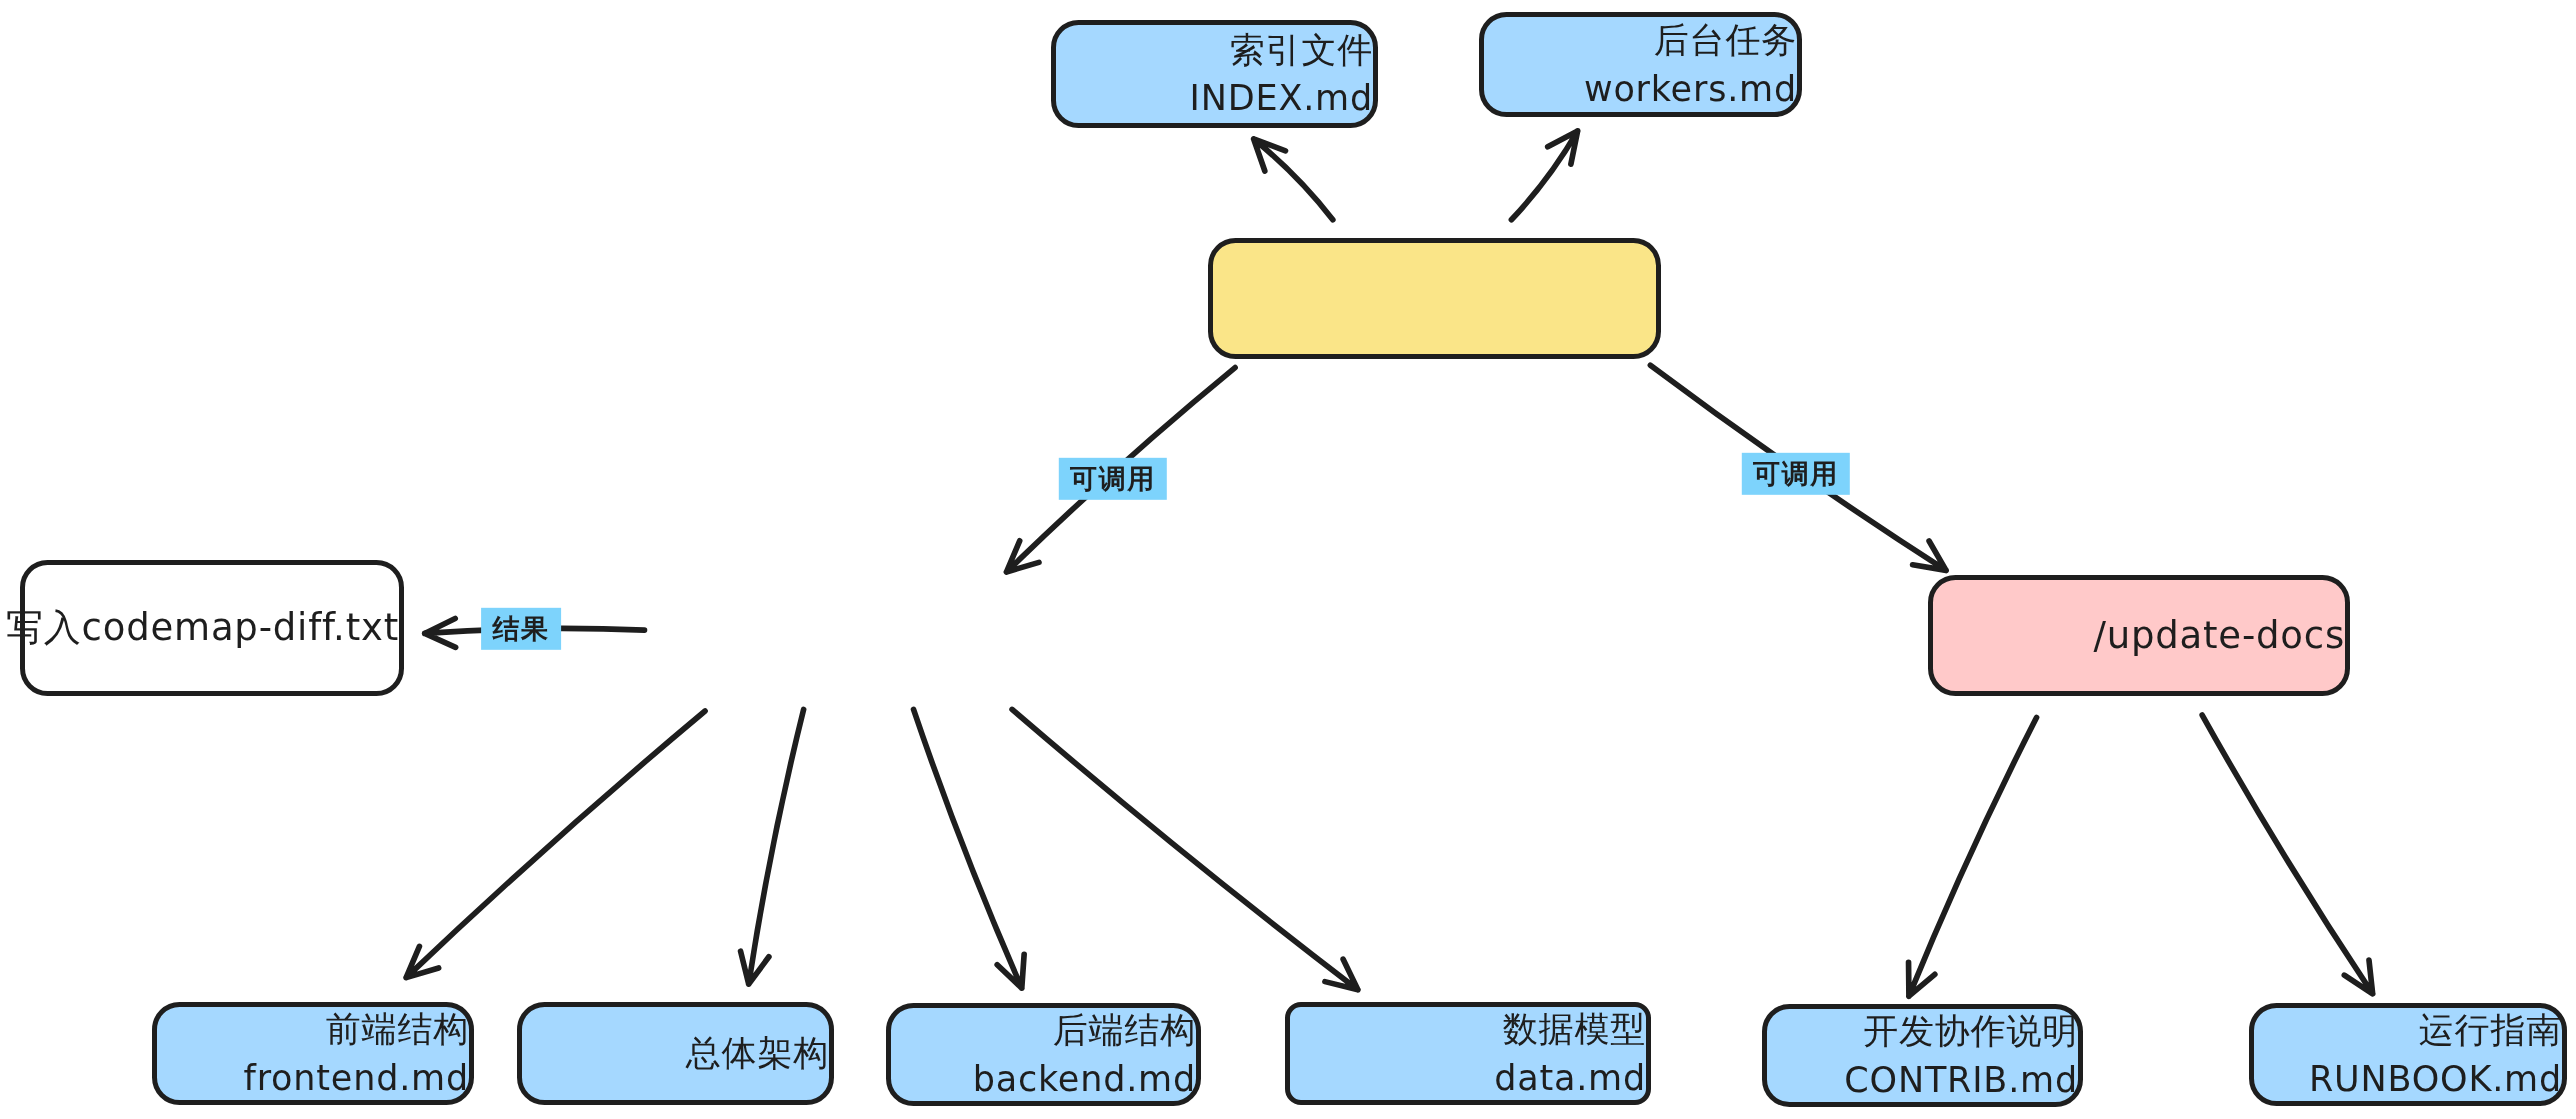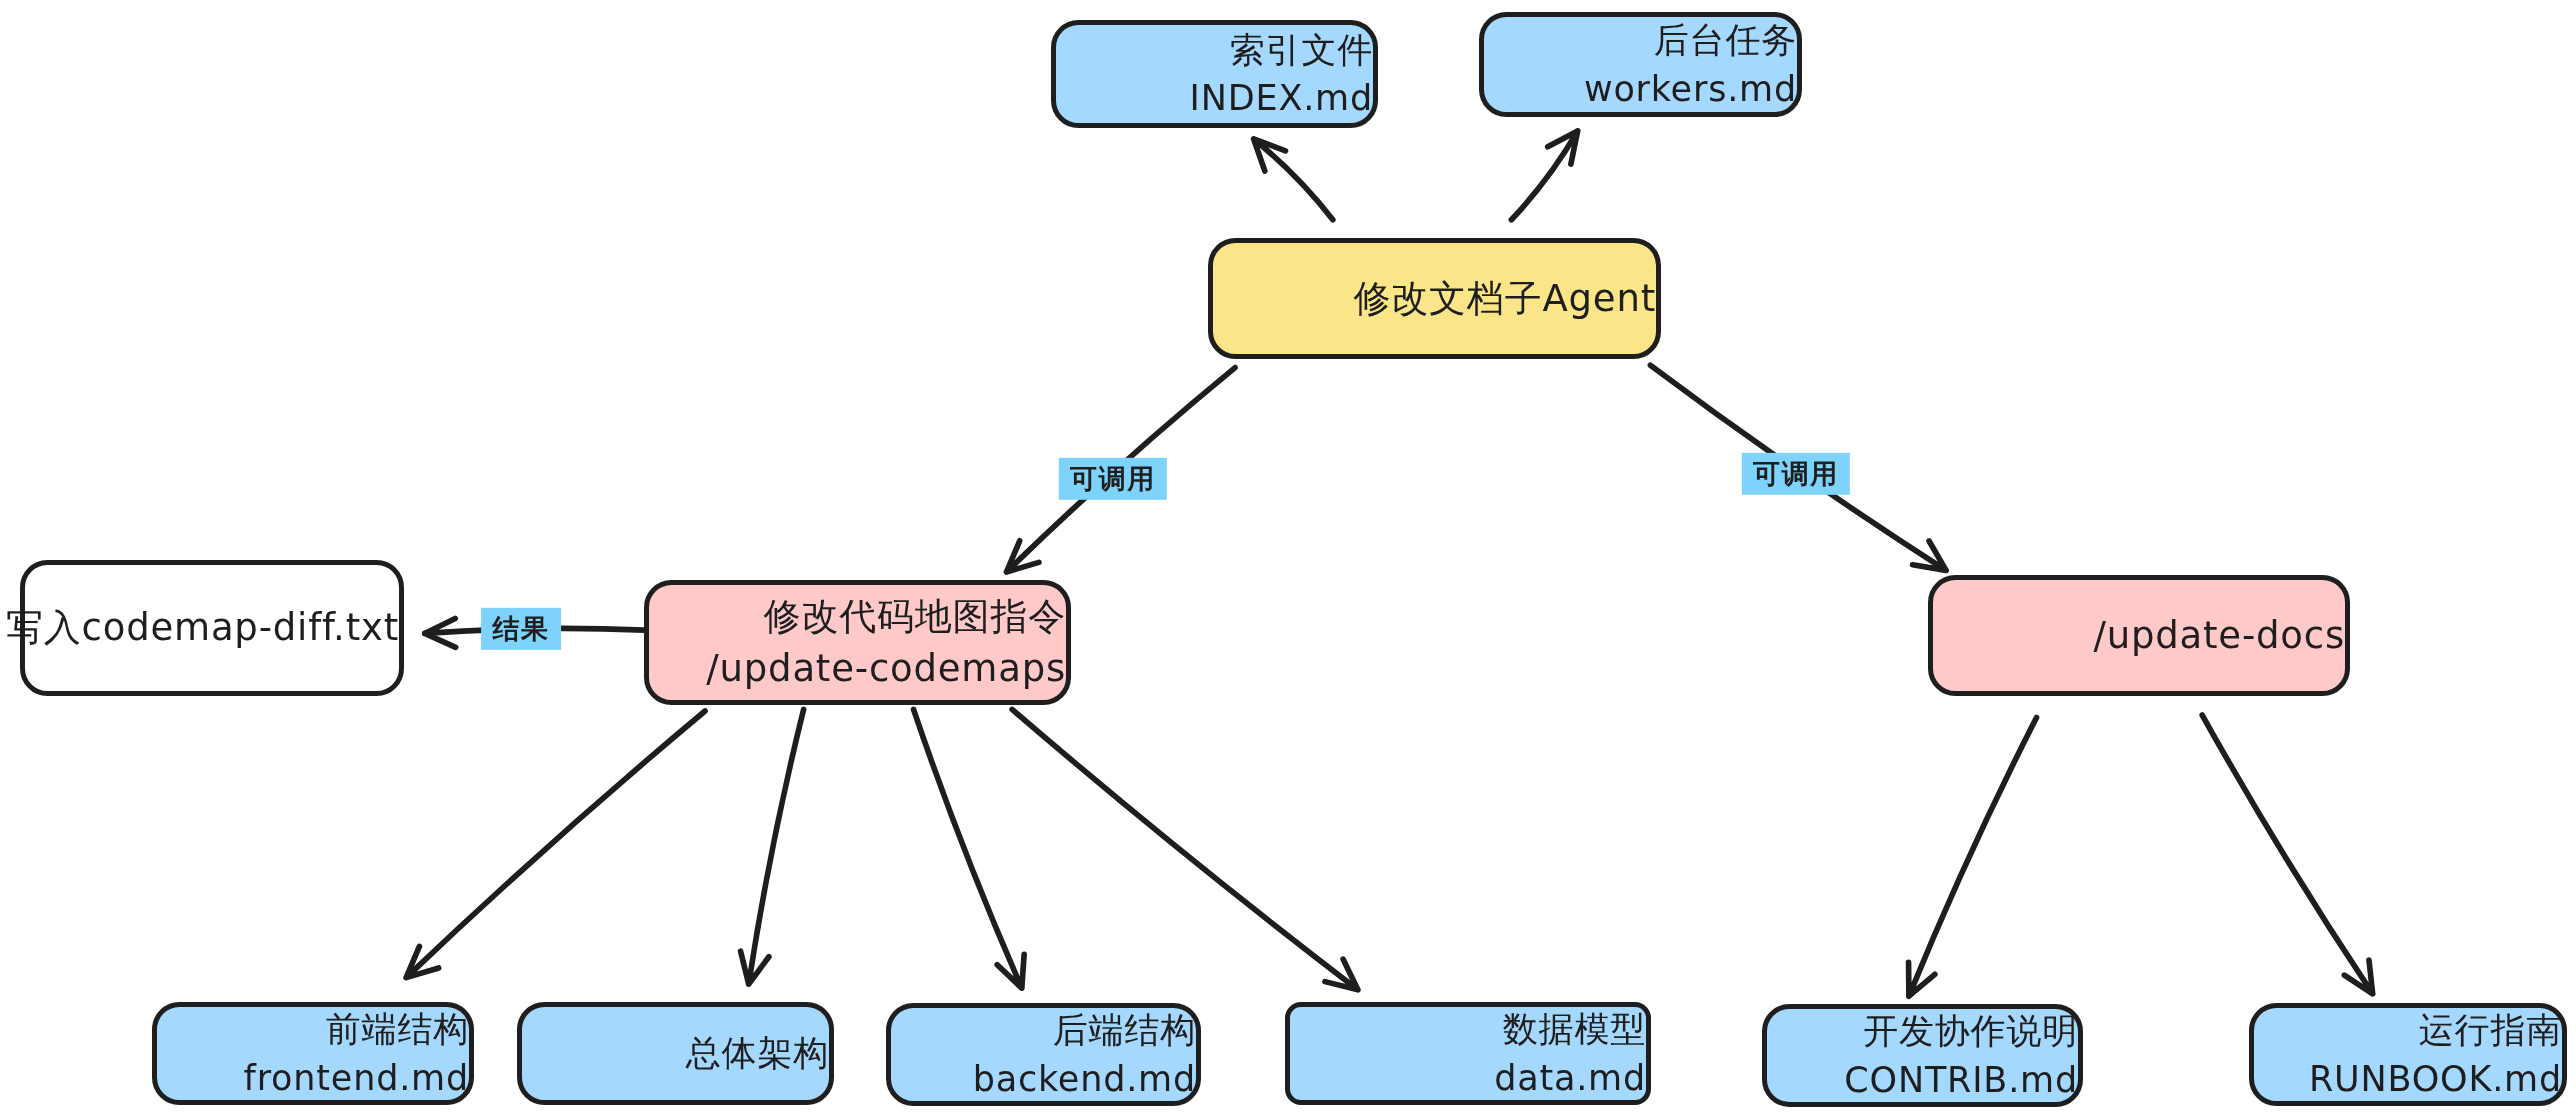--- a/index.html
+++ b/index.html
@@ -85,31 +85,26 @@
     <span class="line">索引文件</span>
     <span class="line">INDEX.md</span>
   </div>
 
   <div class="node blue" style="left:1479px; top:12px; width:323px; height:105px;">
     <span class="line">后台任务</span>
     <span class="line">workers.md</span>
   </div>
 
   <div class="node yellow large" style="left:1208px; top:238px; width:453px; height:121px;">
-    <span class="line">修改文档子Agent</span>
   </div>
 
   <div class="node white large" style="left:20px; top:560px; width:384px; height:136px;">
     <span class="line">写入codemap-diff.txt</span>
   </div>
 
-  <div class="node pink large" style="left:644px; top:580px; width:427px; height:125px;">
-    <span class="line">修改代码地图指令</span>
-    <span class="line">/update-codemaps</span>
-  </div>
 
   <div class="node pink large" style="left:1928px; top:575px; width:422px; height:121px;">
     <span class="line">/update-docs</span>
   </div>
 
   <div class="node blue" style="left:152px; top:1002px; width:322px; height:103px;">
     <span class="line">前端结构</span>
     <span class="line">frontend.md</span>
   </div>
 

